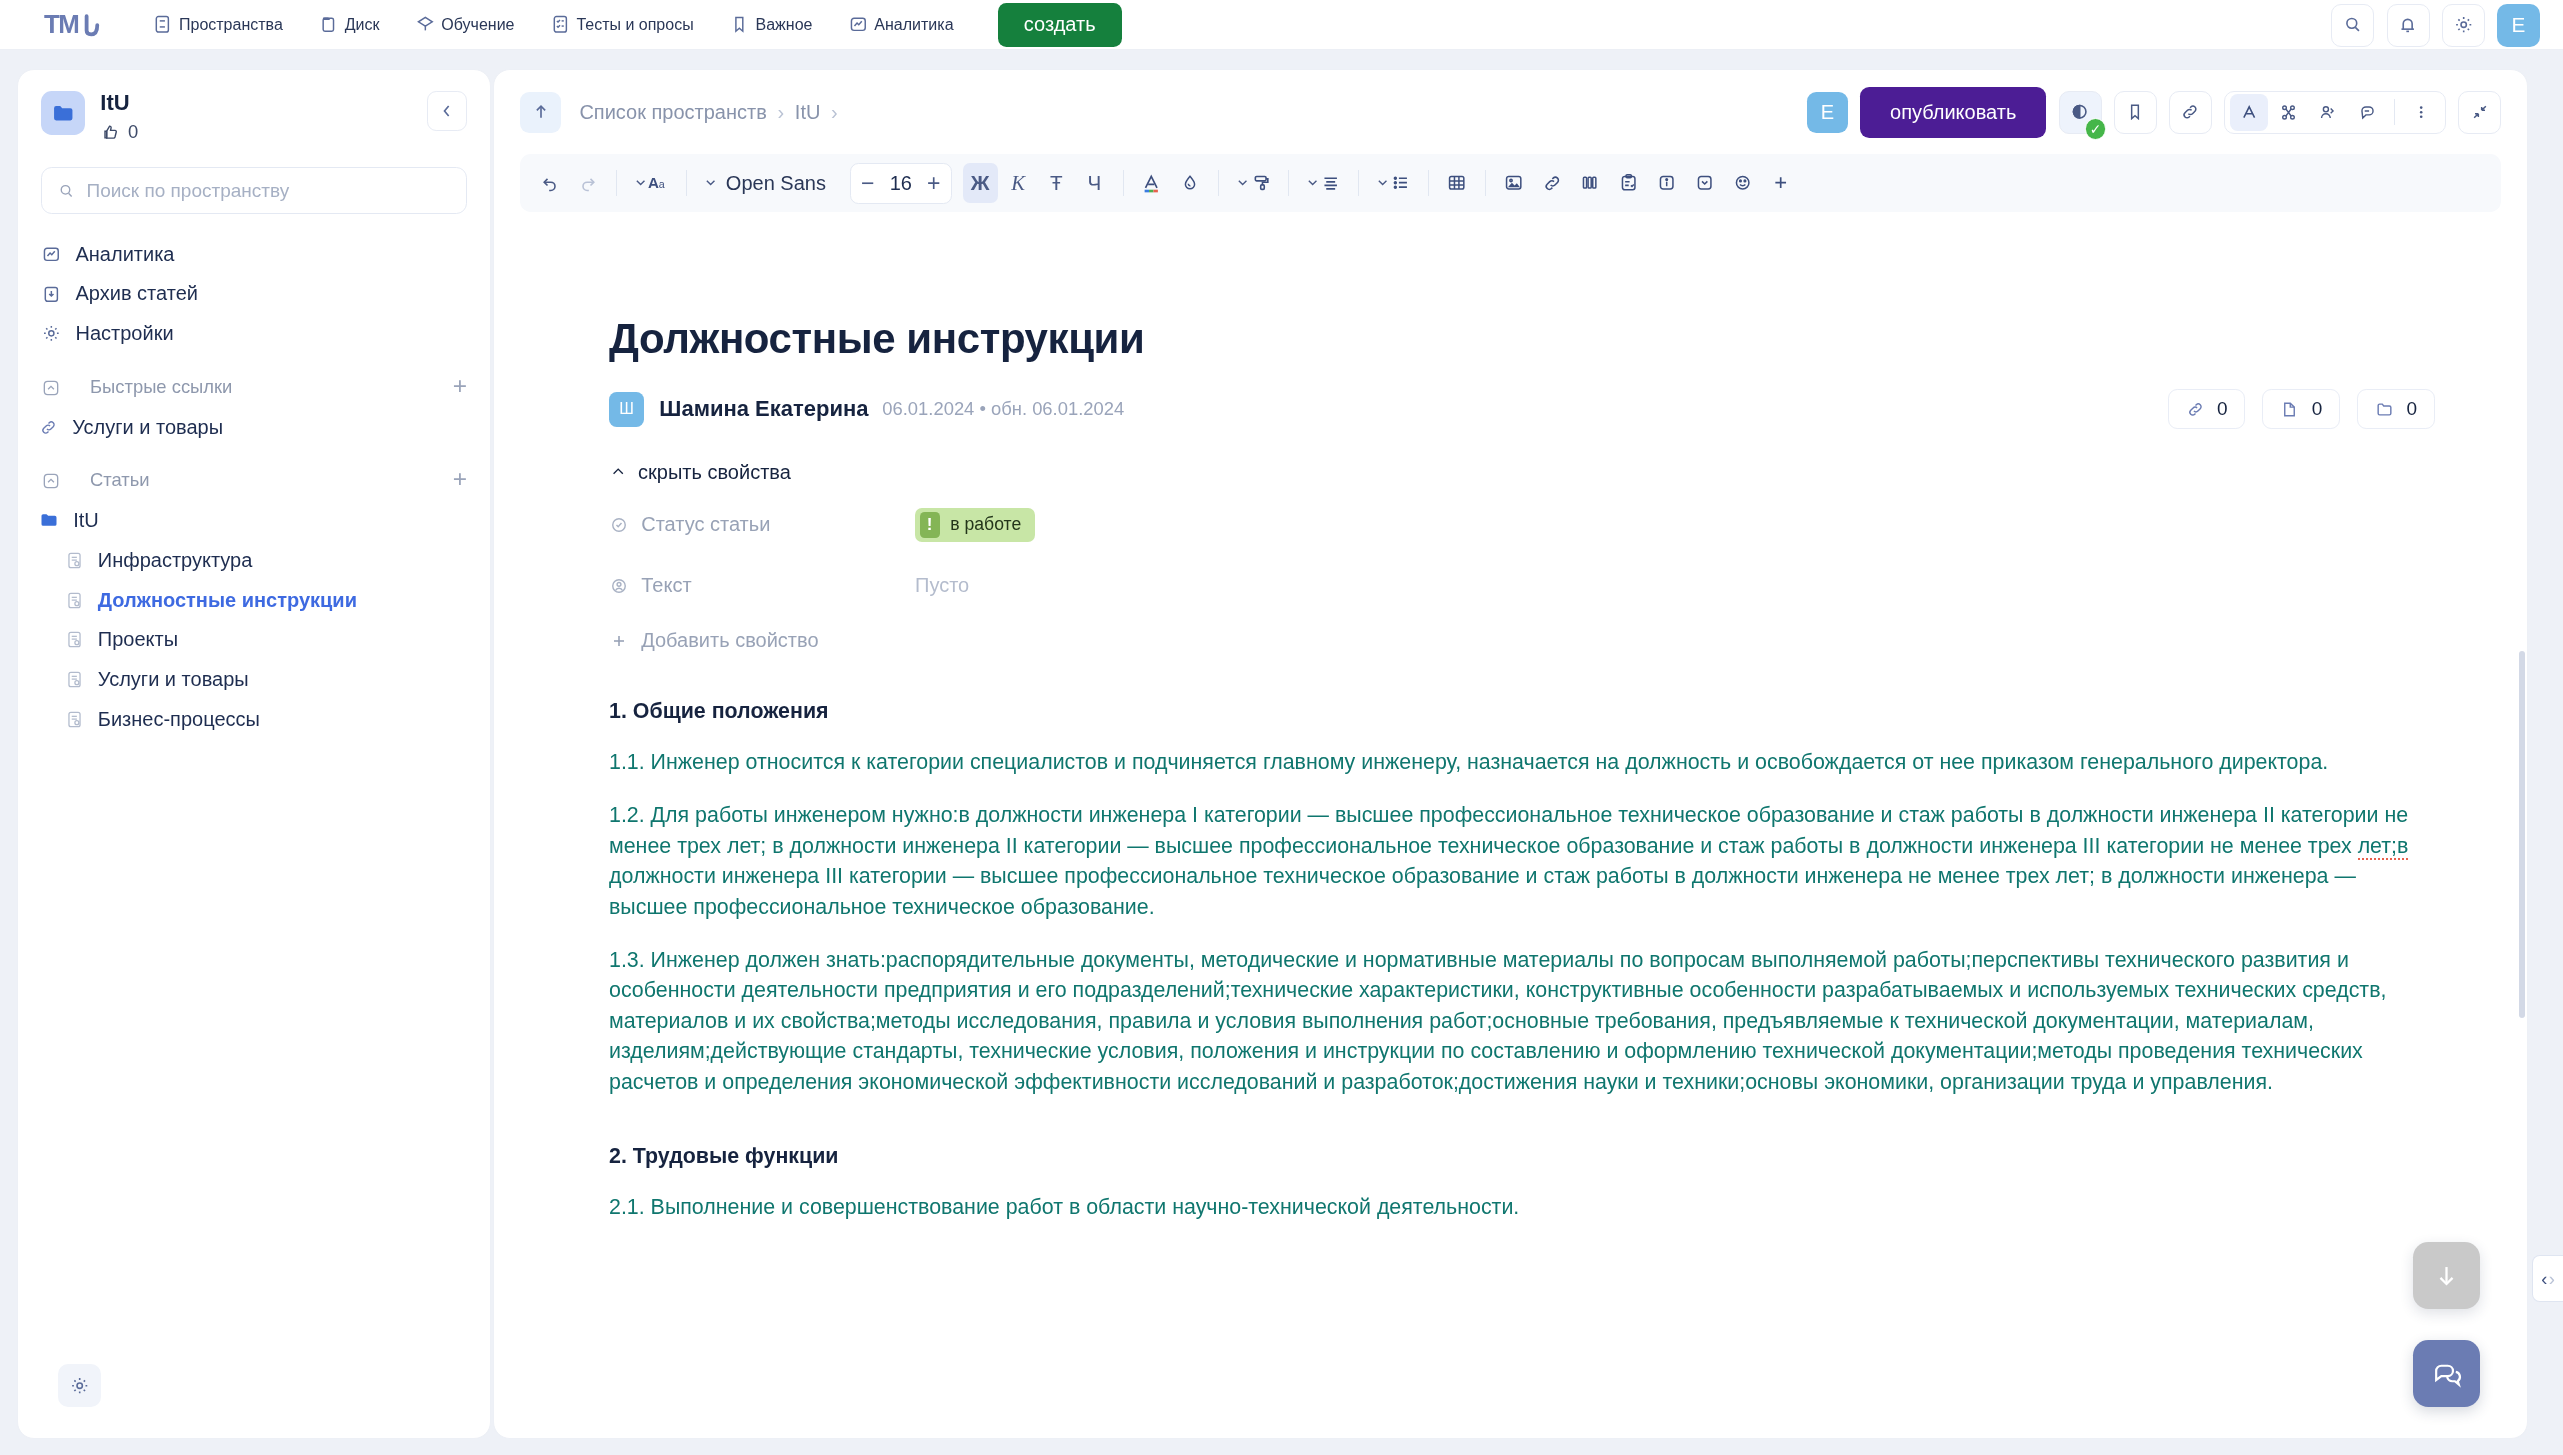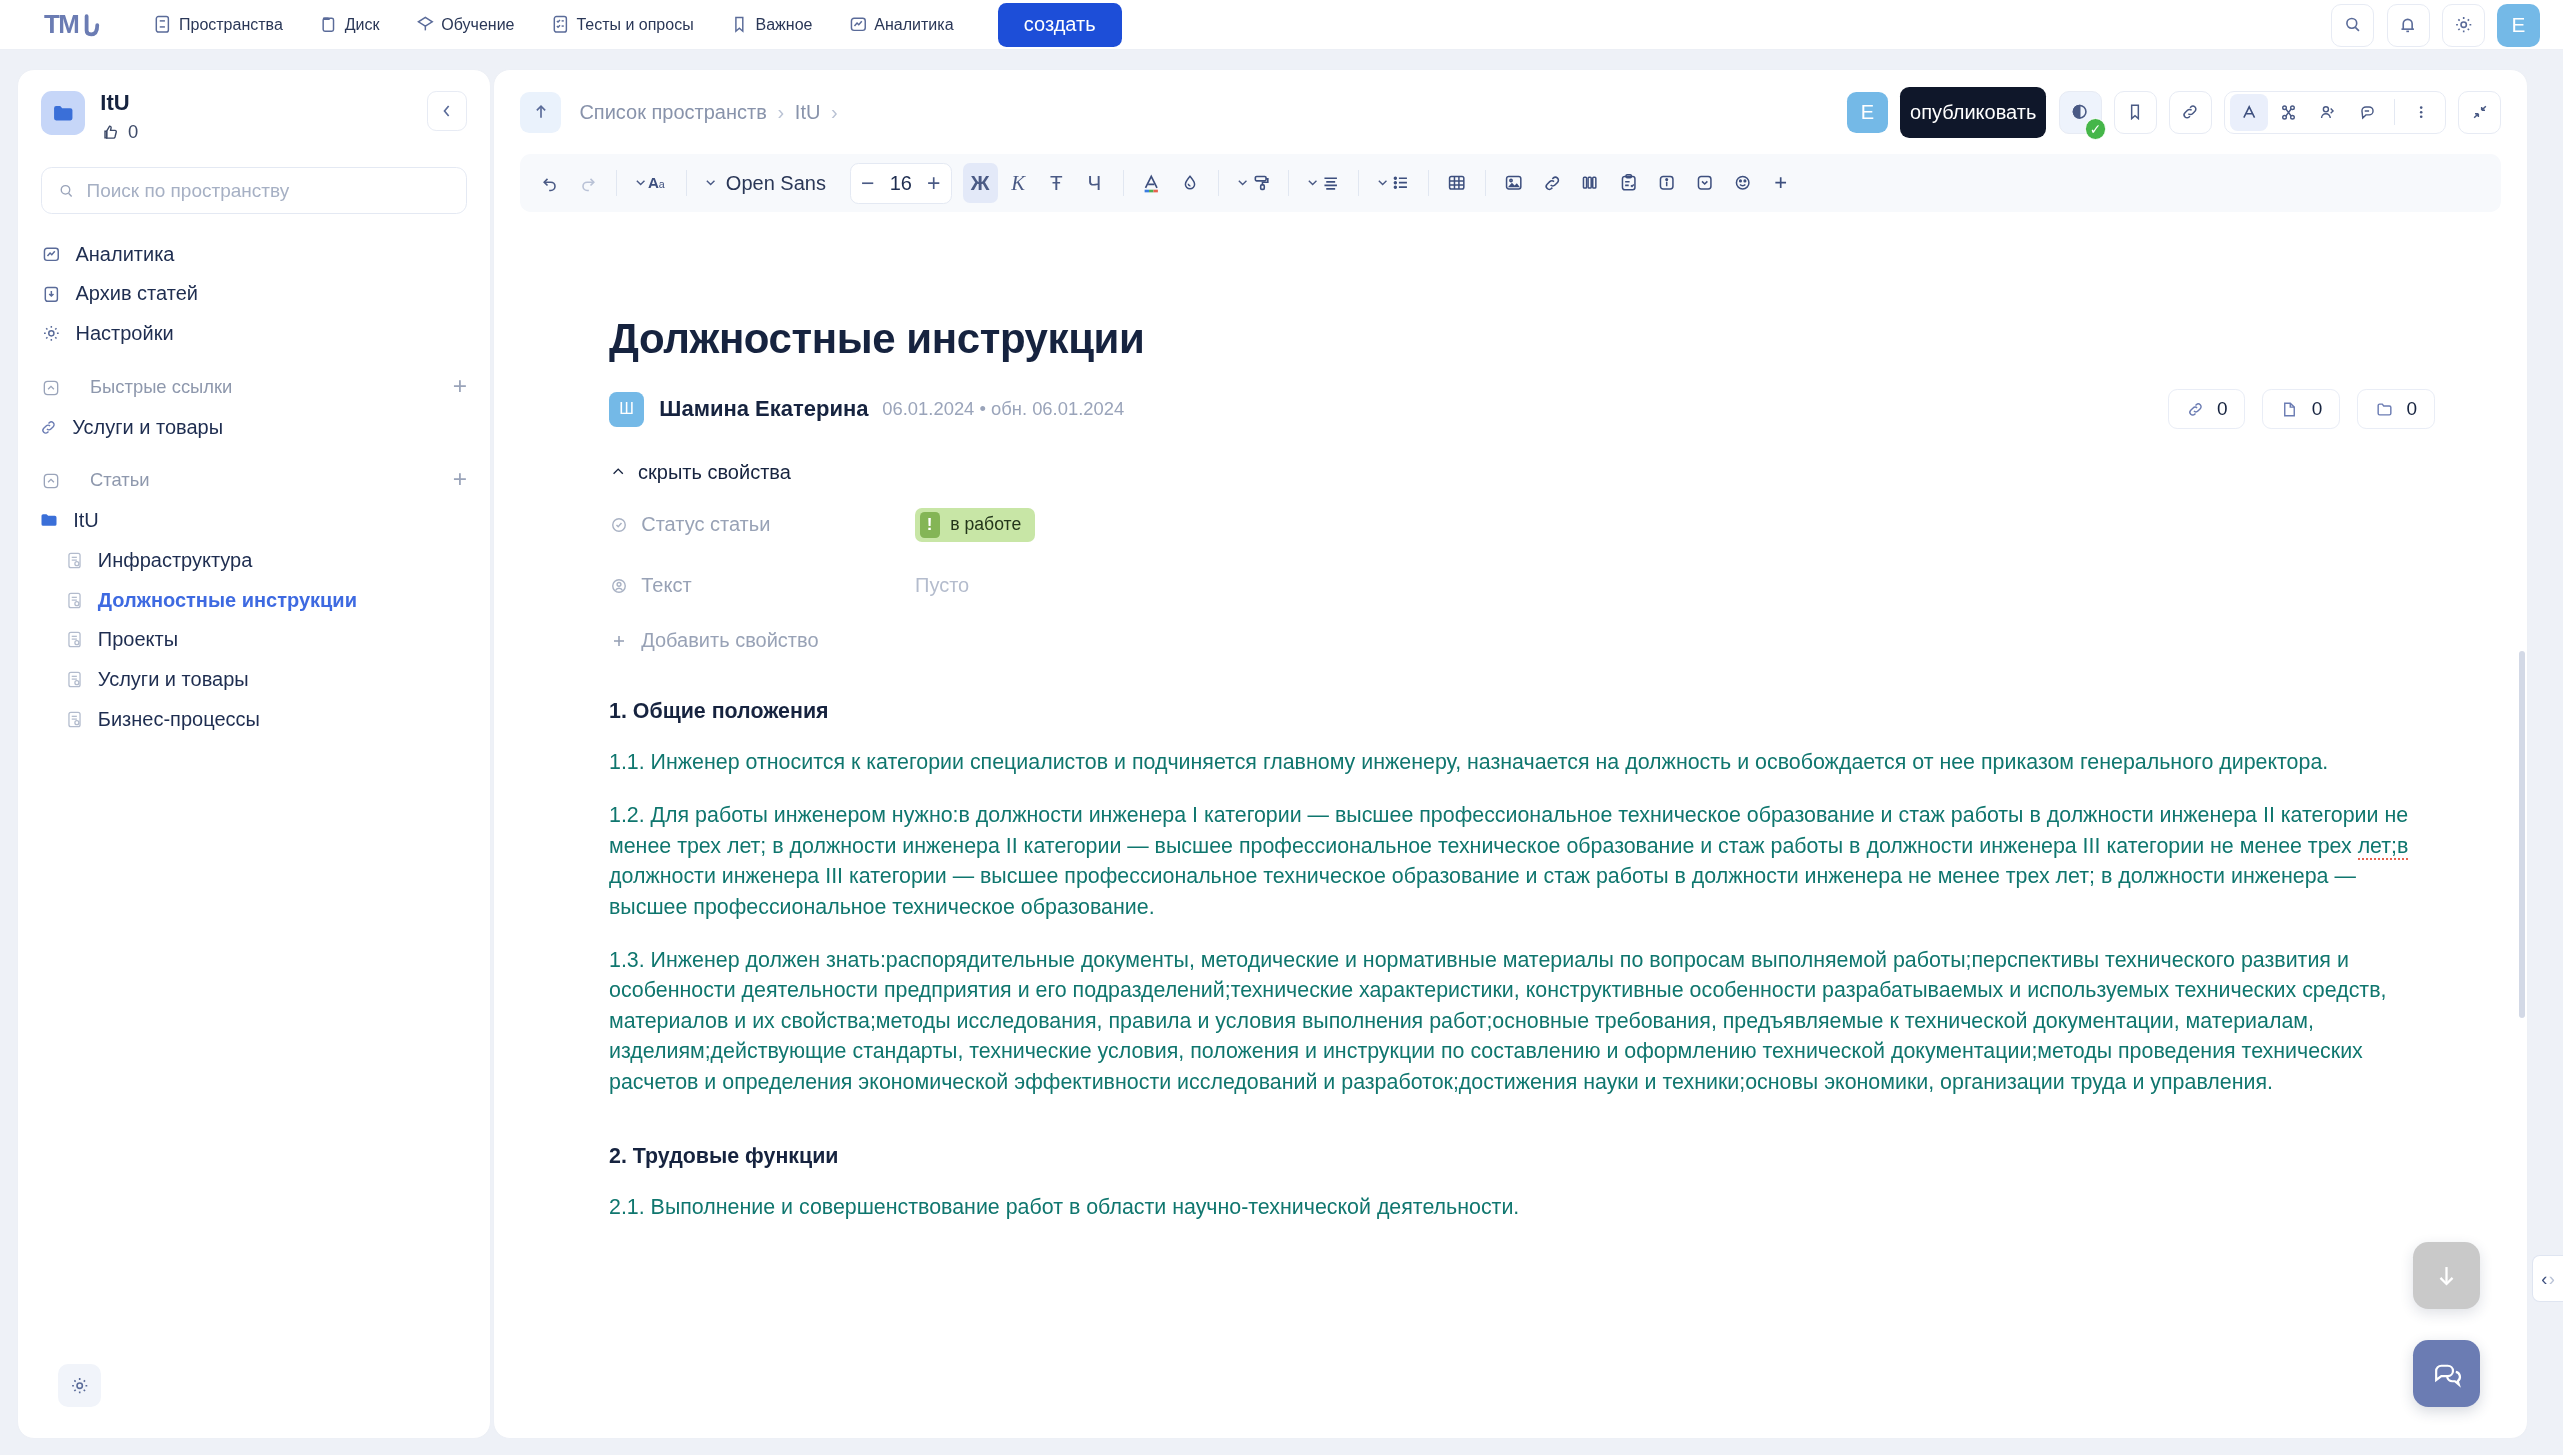--- a/index.html
+++ b/index.html
@@ -21,21 +21,21 @@
   }
   .logo { margin-left:44px; width:70px; height:31px; display:flex; align-items:center; }
   .nav { display:flex; align-items:center; margin-left:23px; gap:4.6px; }
   .nav-item {
     display:flex; align-items:center; gap:6px;
     padding:7.7px 15.3px; border-radius:7.7px; cursor:pointer;
     font-size:16px; color:#2a3757; white-space:nowrap;
   }
   .nav-ico { width:20.7px; height:20.7px; display:block; flex:0 0 20.7px; }
   .create-btn {
-    margin-left:29px; background:#1d4ed8; color:#fff; border:none;
+    margin-left:29px; background:#15803d; color:#fff; border:none;
     border-radius:8.4px; height:44px; padding:0 26px; font-size:20px;
     cursor:pointer; font-family:inherit;
   }
   .topright { position:absolute; right:23px; top:0; height:50px; display:flex; align-items:center; gap:12.2px; }
   .icon-btn {
     width:43px; height:43px; border:0.8px solid #e7ebf4; border-radius:10px;
     background:#fff; display:flex; align-items:center; justify-content:center; cursor:pointer;
   }
   .avatar-btn {
     width:43px; height:43px; border-radius:10px; background:#74b9e7; color:#fff;
@@ -99,22 +99,22 @@
     width:41px; height:41px; border-radius:9.2px; background:#eaf2fc;
     display:flex; align-items:center; justify-content:center; cursor:pointer; flex:0 0 41px;
   }
   .crumbs { margin-left:18.4px; display:flex; align-items:center; gap:10.7px; font-size:20px; color:#8893ab; }
   .crumbs .c-sep { color:#b9c2d4; }
   .crumbs .c-item { cursor:pointer; }
   .head-right { margin-left:auto; display:flex; align-items:center; gap:12.2px; }
   .ava-sm { width:41px; height:41px; border-radius:9.2px; background:#74b9e7; color:#fff;
             display:flex; align-items:center; justify-content:center; font-size:20px; cursor:pointer; }
   .pub-btn {
-    background:#0f172a; color:#fff; border:none; border-radius:9.2px; height:51px;
-    padding:0 10px; font-size:20px; cursor:pointer; font-family:inherit;
+    background:#4c1d95; color:#fff; border:none; border-radius:9.2px; height:51px;
+    padding:0 30px; font-size:20px; cursor:pointer; font-family:inherit;
   }
   .eye-wrap { position:relative; }
   .eye-btn {
     width:43px; height:43px; border:0.8px solid #e7ebf4; border-radius:10px; background:#eef3fc;
     display:flex; align-items:center; justify-content:center; cursor:pointer;
   }
   .eye-badge {
     position:absolute; right:-4.6px; bottom:-6.1px; width:21.4px; height:21.4px; border-radius:50%;
     background:#45b649; display:flex; align-items:center; justify-content:center;
     color:#fff; font-size:13.8px; border:1.5px solid #fff;

